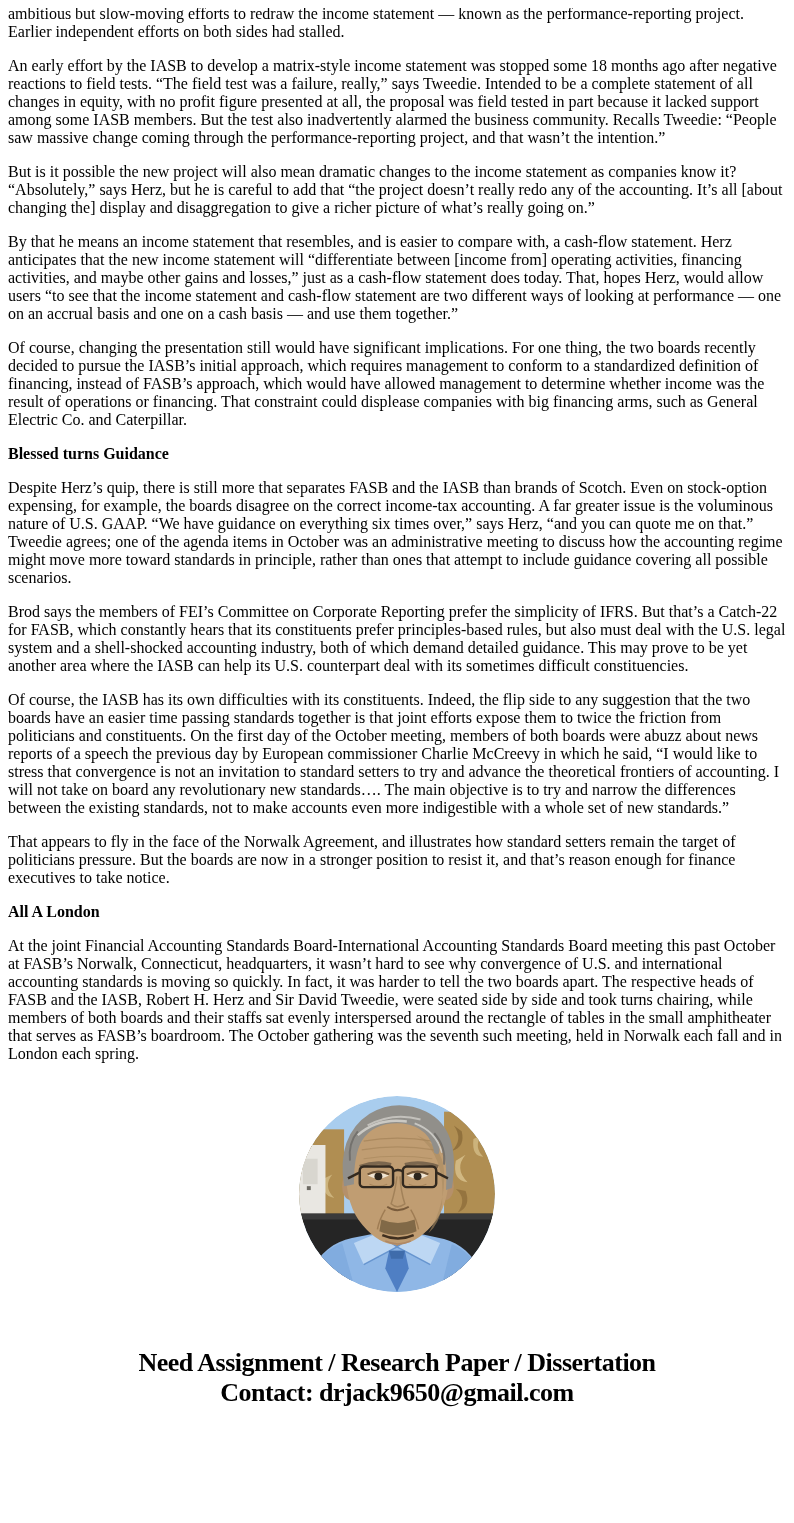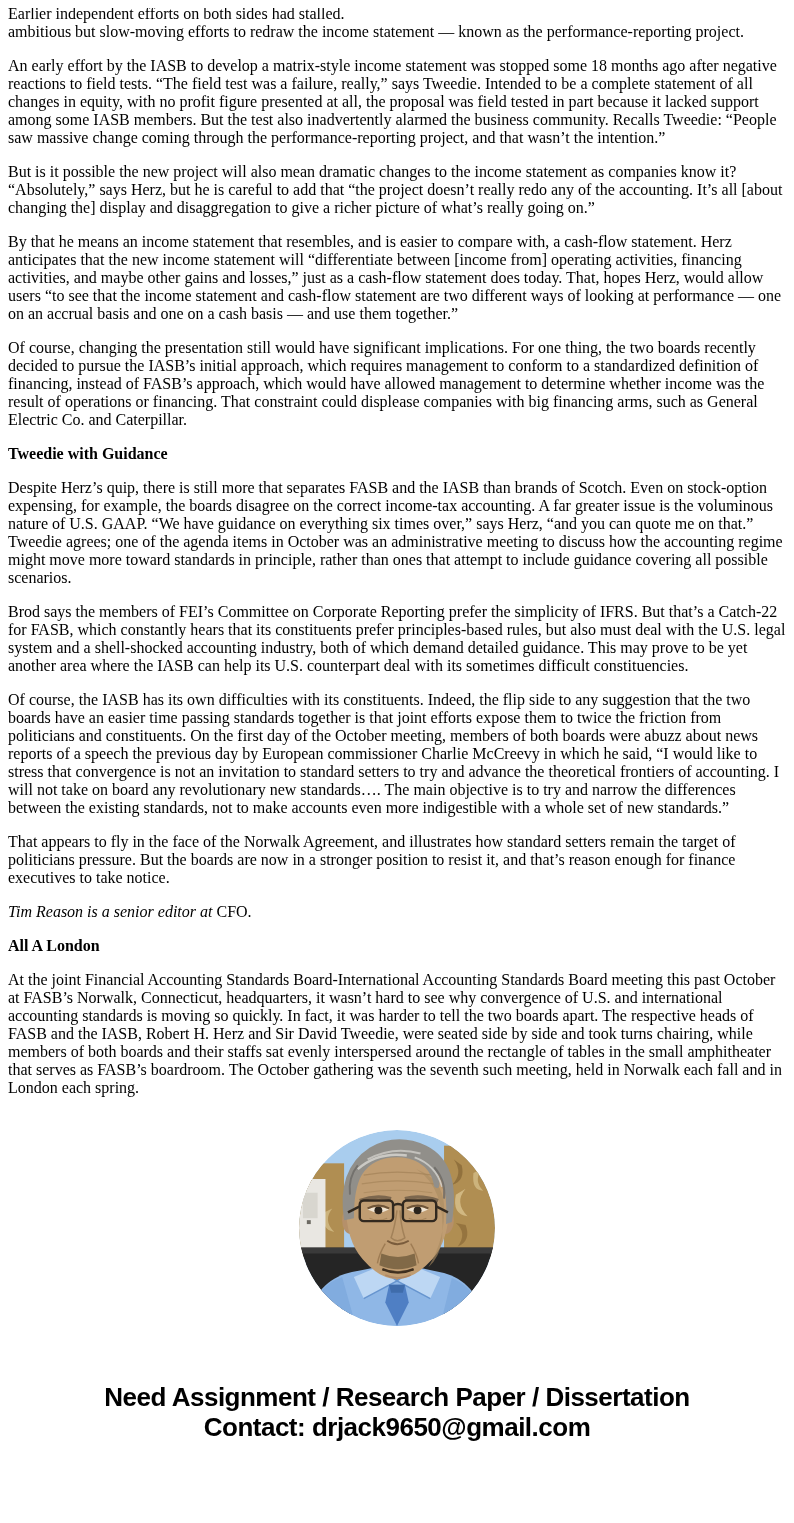--- a/index.html
+++ b/index.html
@@ -21,59 +21,56 @@
   .photo {
     width: 196px; height: 196px;
     border-radius: 50%;
     display: inline-block;
     overflow: hidden;
   }
   .photo svg { display: block; width: 196px; height: 196px; }
   .promo {
     margin-top: 52px;
     text-align: center;
-    font-family: Liberation Sans, sans-serif;
+    font-family: Liberation Serif, serif;
     font-weight: bold;
     font-size: 26px;
     line-height: 30px;
     letter-spacing: -0.5px;
   }
   .promo div { display: block; }
 </style>
 </head>
 <body>
 
 <div class="article">
 
   <p>
+    <span class="line">ambitious but slow-moving efforts to redraw the income statement — known as the performance-reporting project.</span>
     <span class="line">Earlier independent efforts on both sides had stalled.</span>
-    <span class="line">ambitious but slow-moving efforts to redraw the income statement — known as the performance-reporting project.</span>
   </p>
 
   <p>An early effort by the IASB to develop a matrix-style income statement was stopped some 18 months ago after negative reactions to field tests. “The field test was a failure, really,” says Tweedie. Intended to be a complete statement of all changes in equity, with no profit figure presented at all, the proposal was field tested in part because it lacked support among some IASB members. But the test also inadvertently alarmed the business community. Recalls Tweedie: “People saw massive change coming through the performance-reporting project, and that wasn’t the intention.”</p>
 
   <p>But is it possible the new project will also mean dramatic changes to the income statement as companies know it? “Absolutely,” says Herz, but he is careful to add that “the project doesn’t really redo any of the accounting. It’s all [about changing the] display and disaggregation to give a richer picture of what’s really going on.”</p>
 
   <p>By that he means an income statement that resembles, and is easier to compare with, a cash-flow statement. Herz anticipates that the new income statement will “differentiate between [income from] operating activities, financing activities, and maybe other gains and losses,” just as a cash-flow statement does today. That, hopes Herz, would allow users “to see that the income statement and cash-flow statement are two different ways of looking at performance — one on an accrual basis and one on a cash basis — and use them together.”</p>
 
   <p>Of course, changing the presentation still would have significant implications. For one thing, the two boards recently decided to pursue the IASB’s initial approach, which requires management to conform to a standardized definition of financing, instead of FASB’s approach, which would have allowed management to determine whether income was the result of operations or financing. That constraint could displease companies with big financing arms, such as General Electric Co. and Caterpillar.</p>
 
-  <p class="bold">Tweedie with Guidance</p>
+  <p class="bold">Blessed turns Guidance</p>
 
   <p>Despite Herz’s quip, there is still more that separates FASB and the IASB than brands of Scotch. Even on stock-option expensing, for example, the boards disagree on the correct income-tax accounting. A far greater issue is the voluminous nature of U.S. GAAP. “We have guidance on everything six times over,” says Herz, “and you can quote me on that.” Tweedie agrees; one of the agenda items in October was an administrative meeting to discuss how the accounting regime might move more toward standards in principle, rather than ones that attempt to include guidance covering all possible scenarios.</p>
 
   <p>Brod says the members of FEI’s Committee on Corporate Reporting prefer the simplicity of IFRS. But that’s a Catch-22 for FASB, which constantly hears that its constituents prefer principles-based rules, but also must deal with the U.S. legal system and a shell-shocked accounting industry, both of which demand detailed guidance. This may prove to be yet another area where the IASB can help its U.S. counterpart deal with its sometimes difficult constituencies.</p>
 
   <p>Of course, the IASB has its own difficulties with its constituents. Indeed, the flip side to any suggestion that the two boards have an easier time passing standards together is that joint efforts expose them to twice the friction from politicians and constituents. On the first day of the October meeting, members of both boards were abuzz about news reports of a speech the previous day by European commissioner Charlie McCreevy in which he said, “I would like to stress that convergence is not an invitation to standard setters to try and advance the theoretical frontiers of accounting. I will not take on board any revolutionary new standards…. The main objective is to try and narrow the differences between the existing standards, not to make accounts even more indigestible with a whole set of new standards.”</p>
 
   <p>That appears to fly in the face of the Norwalk Agreement, and illustrates how standard setters remain the target of politicians pressure. But the boards are now in a stronger position to resist it, and that’s reason enough for finance executives to take notice.</p>
 
-  <p>
-    <span class="it">Tim Reason is a senior editor at</span><span> CFO.</span>
-  </p>
 
   <p class="bold">All A London</p>
 
 
   <p>At the joint Financial Accounting Standards Board-International Accounting Standards Board meeting this past October at FASB’s Norwalk, Connecticut, headquarters, it wasn’t hard to see why convergence of U.S. and international accounting standards is moving so quickly. In fact, it was harder to tell the two boards apart. The respective heads of FASB and the IASB, Robert H. Herz and Sir David Tweedie, were seated side by side and took turns chairing, while members of both boards and their staffs sat evenly interspersed around the rectangle of tables in the small amphitheater that serves as FASB’s boardroom. The October gathering was the seventh such meeting, held in Norwalk each fall and in London each spring.</p>
 
 </div>
 
 <div class="photo-wrap">
   <span class="photo">

